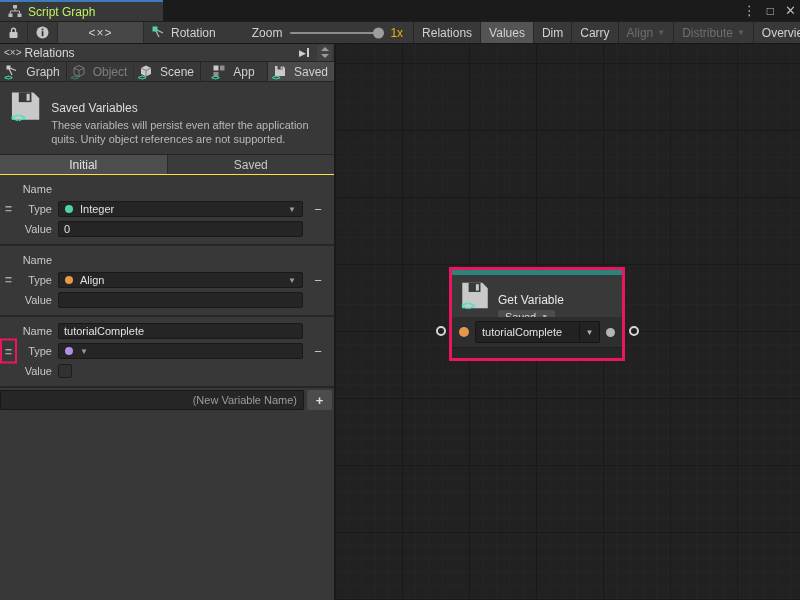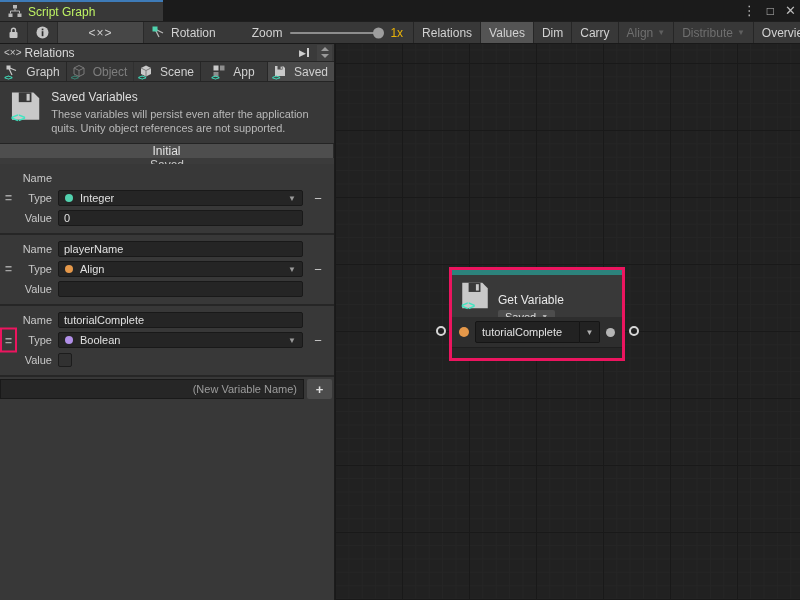--- a/index.html
+++ b/index.html
@@ -58,24 +58,24 @@
   .bb-tab { flex:1; display:flex; align-items:center; justify-content:center; gap:5px;
             border-right:1px solid #272727; font-size:12px; color:#d0d0d0; }
   .bb-tab.active { background:#4a4a4a; }
   .bb-tab.disabled { opacity:.45; }
   .tab-ico { position:relative; width:15px; height:14px; flex:none; }
   .tab-ico .lt { position:absolute; left:-2px; bottom:-3px; color:#3fe0bd; font-size:8px;
                  font-weight:bold; letter-spacing:-1px; line-height:1; }
 
   .info-sec { padding:8px 8px 8px 10px; display:flex; gap:10px; border-bottom:1px solid #242424; }
   .info-txt { width:282px; }
-  .info-title { font-size:12px; color:#dedede; margin-bottom:3px; }
+  .info-title { font-size:12px; color:#dedede; margin-bottom:3px;margin-top:11px; }
   .info-desc { font-size:11px; line-height:14px; color:#b9b9b9; }
 
-  .subtabs { height:20px; display:flex; border-bottom:1px solid #fde047;flex-direction:column; }
+  .subtabs { height:20px; display:flex; border-bottom:1px solid #fde047; }
   .subtab { flex:1; display:flex; align-items:center; justify-content:center; font-size:12px;
             color:#c8c8c8; background:#3b3b3b; border-right:1px solid #2a2a2a; }
   .subtab.active { background:#4e4e4e; color:#e2e2e2; }
 
   .var-group { padding:3px 0 4px; border-bottom:2px solid #262626; background:#383838; }
   .vrow { position:relative; display:flex; align-items:center; height:18px; margin:2px 0; padding-right:31px; }
   .vlbl { width:58px; text-align:right; padding-right:6px; font-size:11px; color:#c8c8c8; flex:none; }
   .field { flex:1; height:16px; background:#252525; border:1px solid #191919; border-radius:2px;
            color:#e0e0e0; font-size:11px; padding:0 5px; font-family:"Liberation Sans",sans-serif; outline:none; }
   .dropdown { flex:1; height:16px; background:#252525; border:1px solid #191919; border-radius:2px;
@@ -310,21 +310,20 @@
     </div>
     <div class="vrow">
       <span class="vlbl">Value</span>
       <input class="field" value="0" style="">
     </div>
   </div>
 
   <div class="var-group">
     <div class="vrow">
       <span class="vlbl">Name</span>
-      <input class="field" value="playerName" style="">
     </div>
     <div class="vrow">
       <span class="drag-handle">=</span>
       <span class="vlbl">Type</span>
       <div class="dropdown">
         <span class="type-dot" style="background: rgb(229, 152, 74);"></span>
         <span class="type-name">Align</span>
         <span class="dd-caret">▼</span>
       </div>
       <span class="remove-btn">−</span>
@@ -340,21 +339,20 @@
       <span class="vlbl">Name</span>
       <input class="field" value="tutorialComplete" style="">
     </div>
     <div class="vrow">
       <span class="hl-handle" style="border-color: rgb(236, 21, 95);">
         <span class="drag-handle">=</span>
       </span>
       <span class="vlbl">Type</span>
       <div class="dropdown">
         <span class="type-dot" style="background: rgb(177, 143, 232);"></span>
-        <span class="type-name">Boolean</span>
         <span class="dd-caret">▼</span>
       </div>
       <span class="remove-btn">−</span>
     </div>
     <div class="vrow">
       <span class="vlbl">Value</span>
       <div class="checkbox"></div>
     </div>
   </div>
 

